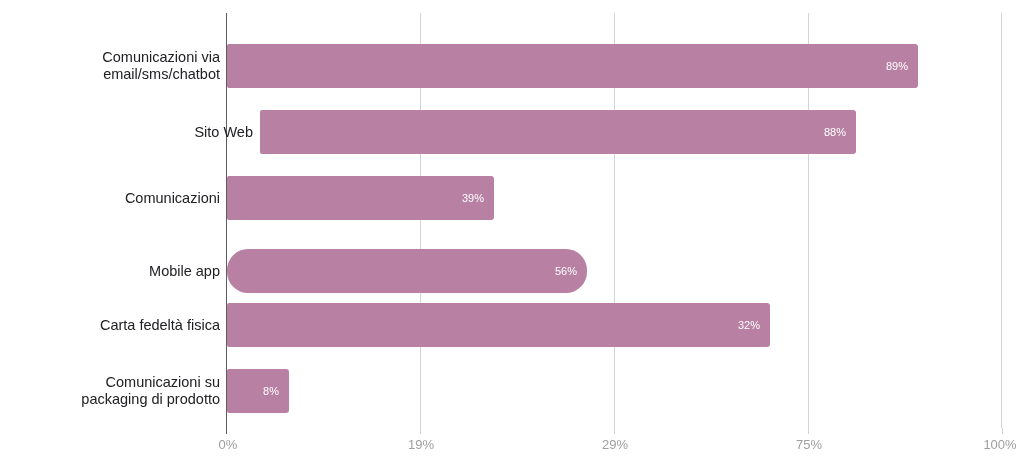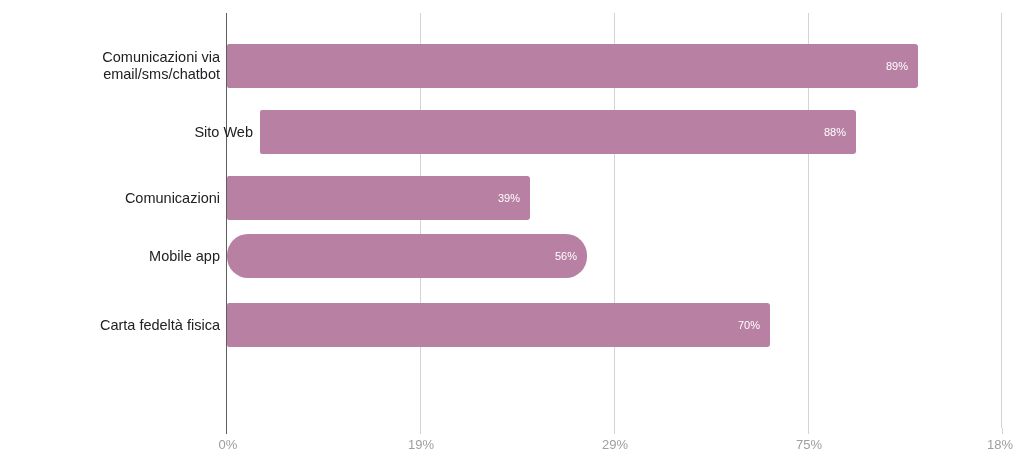--- a/index.html
+++ b/index.html
@@ -139,49 +139,56 @@
 
     <div class="bar-row" style="top:110px;margin-left:33px;">
       <div class="cat-label">Sito Web</div>
       <div class="bar" style="width:596px;">
         <span class="bar-value">88%</span>
       </div>
     </div>
 
     <div class="bar-row" style="top:176px;">
       <div class="cat-label">Comunicazioni</div>
-      <div class="bar" style="width:303px;">
+      <div class="bar" style="width:267px;">
         <span class="bar-value">39%</span>
       </div>
     </div>
 
-    <div class="bar-row" style="top:234px;">
+    <div class="bar-row" style="top:249px;">
       <div class="cat-label">Mobile app</div>
       <div class="bar" style="width:360px;border-radius:21px;">
         <span class="bar-value">56%</span>
       </div>
     </div>
 
     <div class="bar-row" style="top:303px;">
       <div class="cat-label">Carta fedeltà fisica</div>
       <div class="bar" style="width:543px;">
-        <span class="bar-value">70%</span>
+        <span class="bar-value">32%</span>
       </div>
     </div>
 
+    <div class="bar-row" style="top:369px;">
+      <div class="cat-label">Comunicazioni su
+packaging di prodotto</div>
+      <div class="bar" style="width:62px;">
+        <span class="bar-value">8%</span>
+      </div>
+    </div>
 
   </div>
 
   <div>
     <div class="tick-mark axis-zero" style="left:226px;"></div>
     <div class="tick-mark" style="left:420px;"></div>
     <div class="tick-mark" style="left:614px;"></div>
     <div class="tick-mark" style="left:808px;"></div>
     <div class="tick-mark" style="left:1002px;"></div>
 
     <div class="tick-label first" style="left:228px;">0%</div>
     <div class="tick-label" style="left:421px;">19%</div>
     <div class="tick-label" style="left:615px;">29%</div>
     <div class="tick-label" style="left:809px;">75%</div>
-    <div class="tick-label" style="left:1000px;">18%</div>
+    <div class="tick-label" style="left:1000px;">100%</div>
   </div>
 
 </div>
 
 </body></html>

